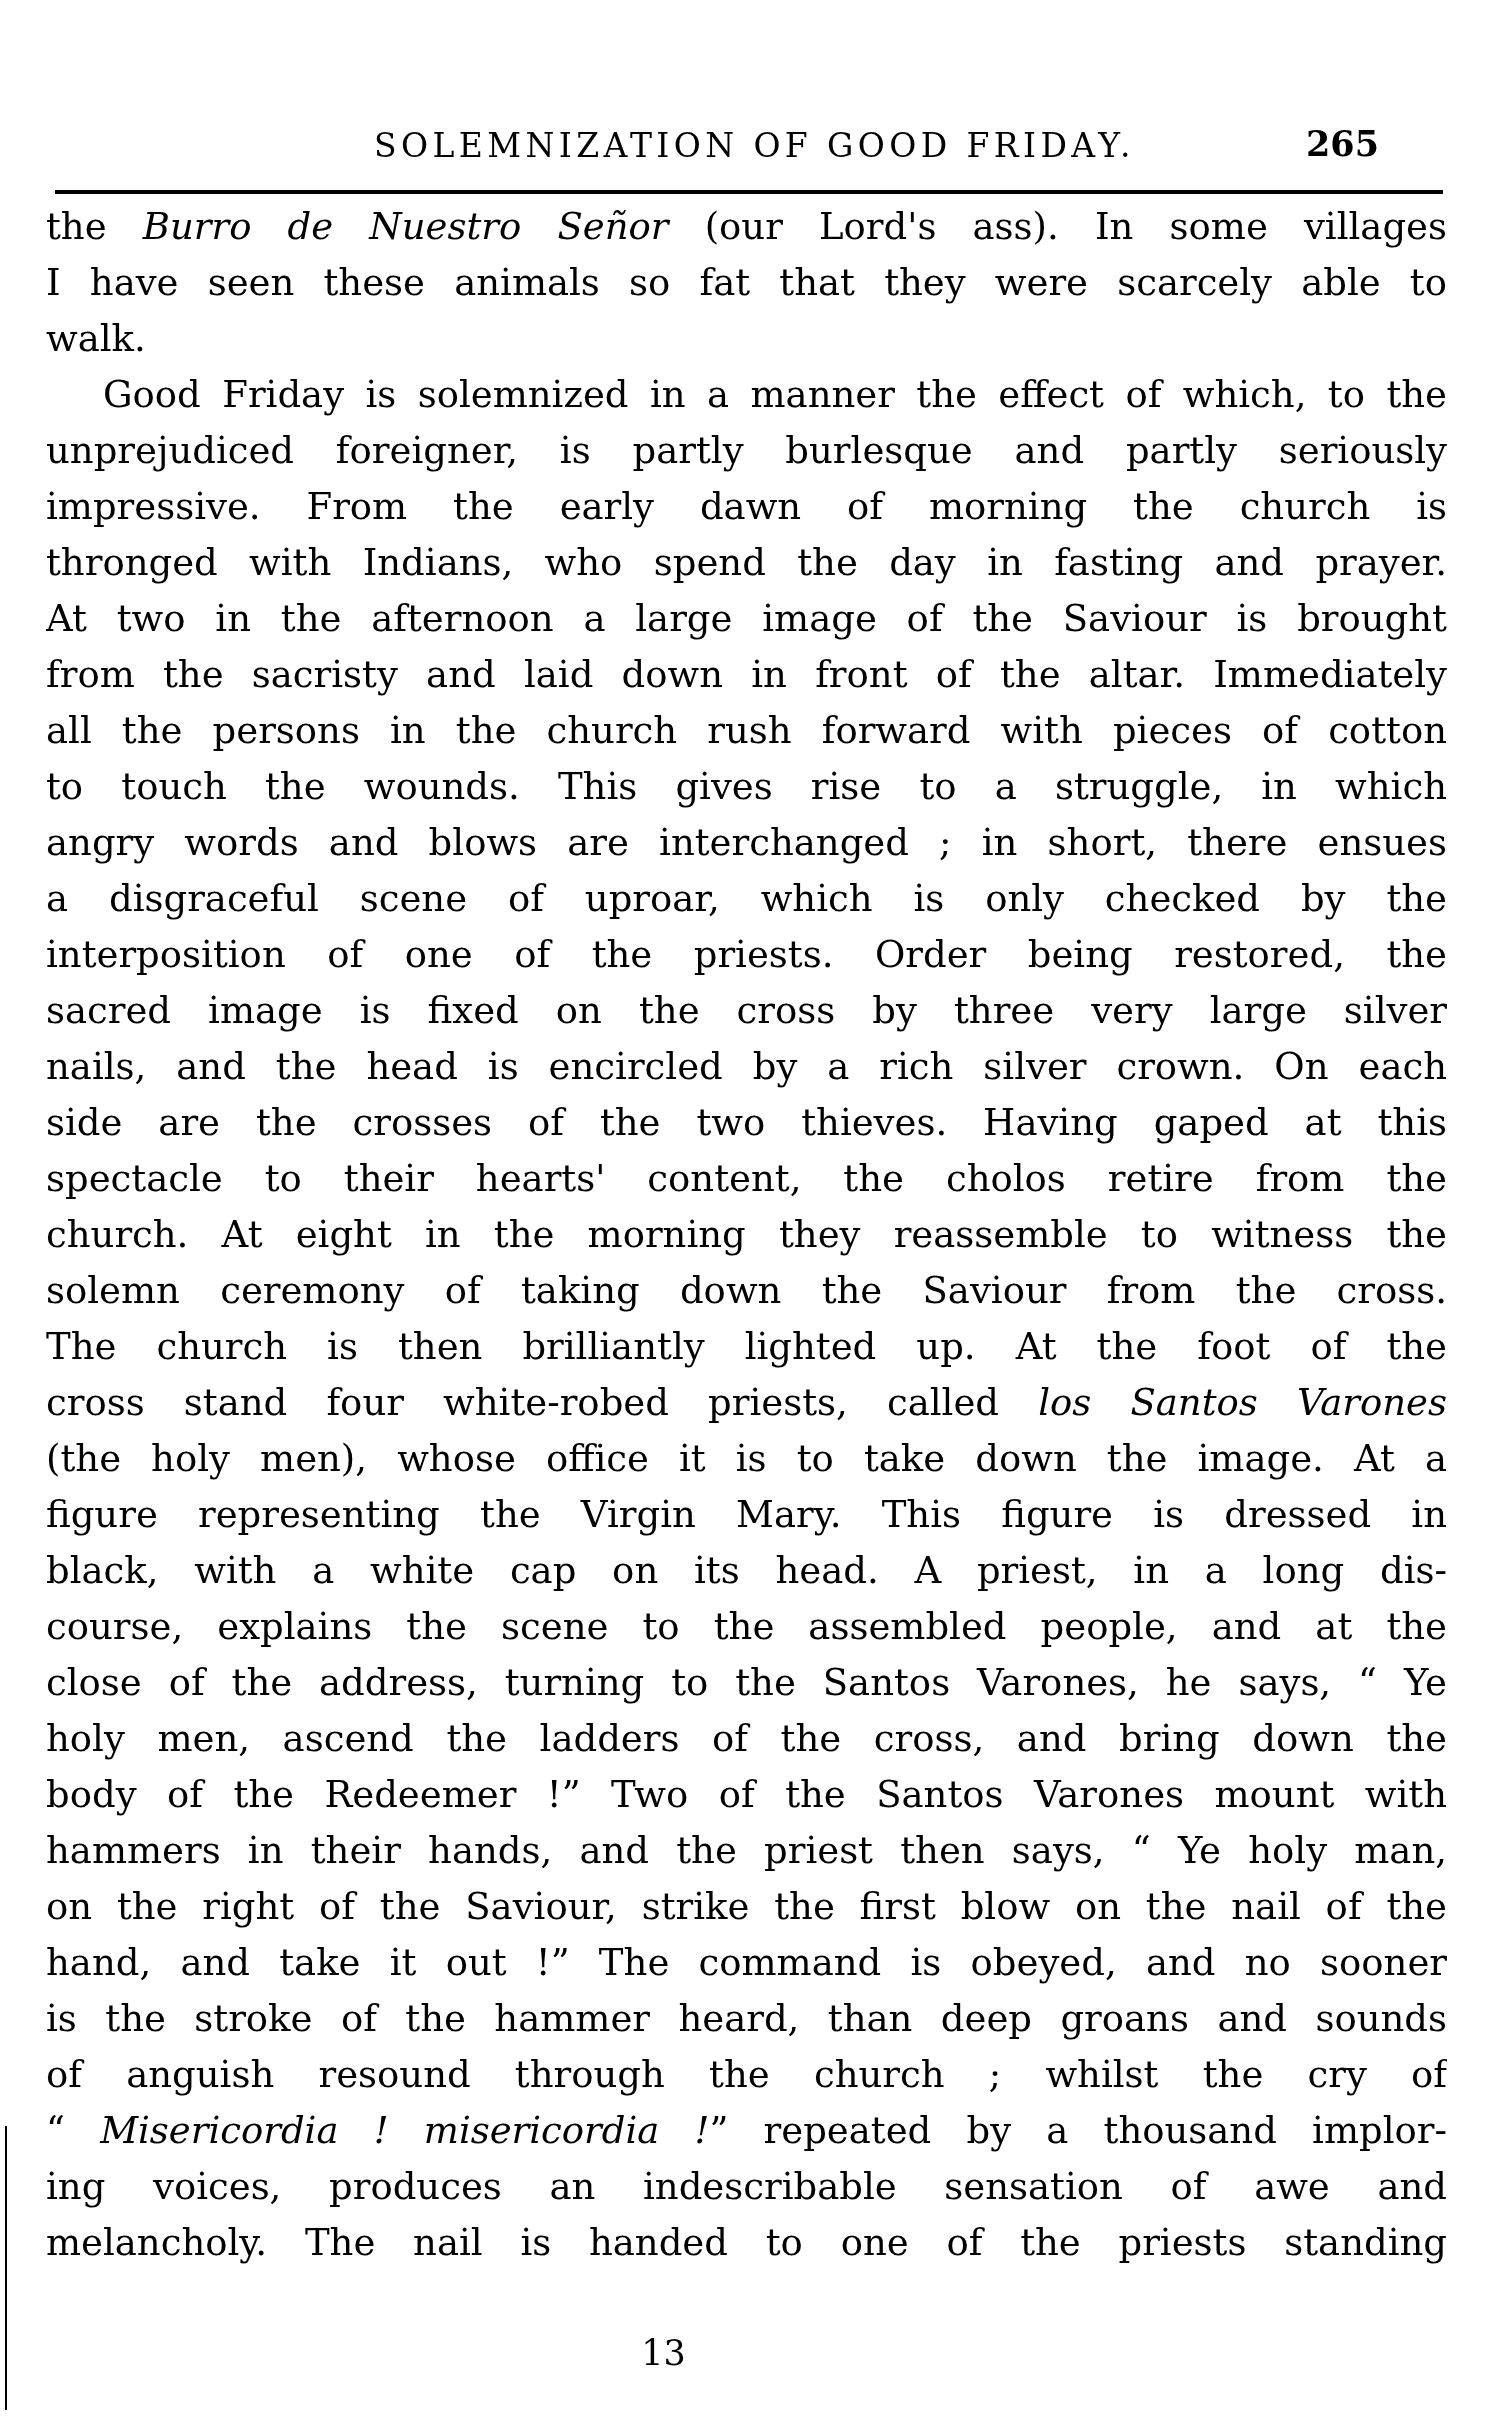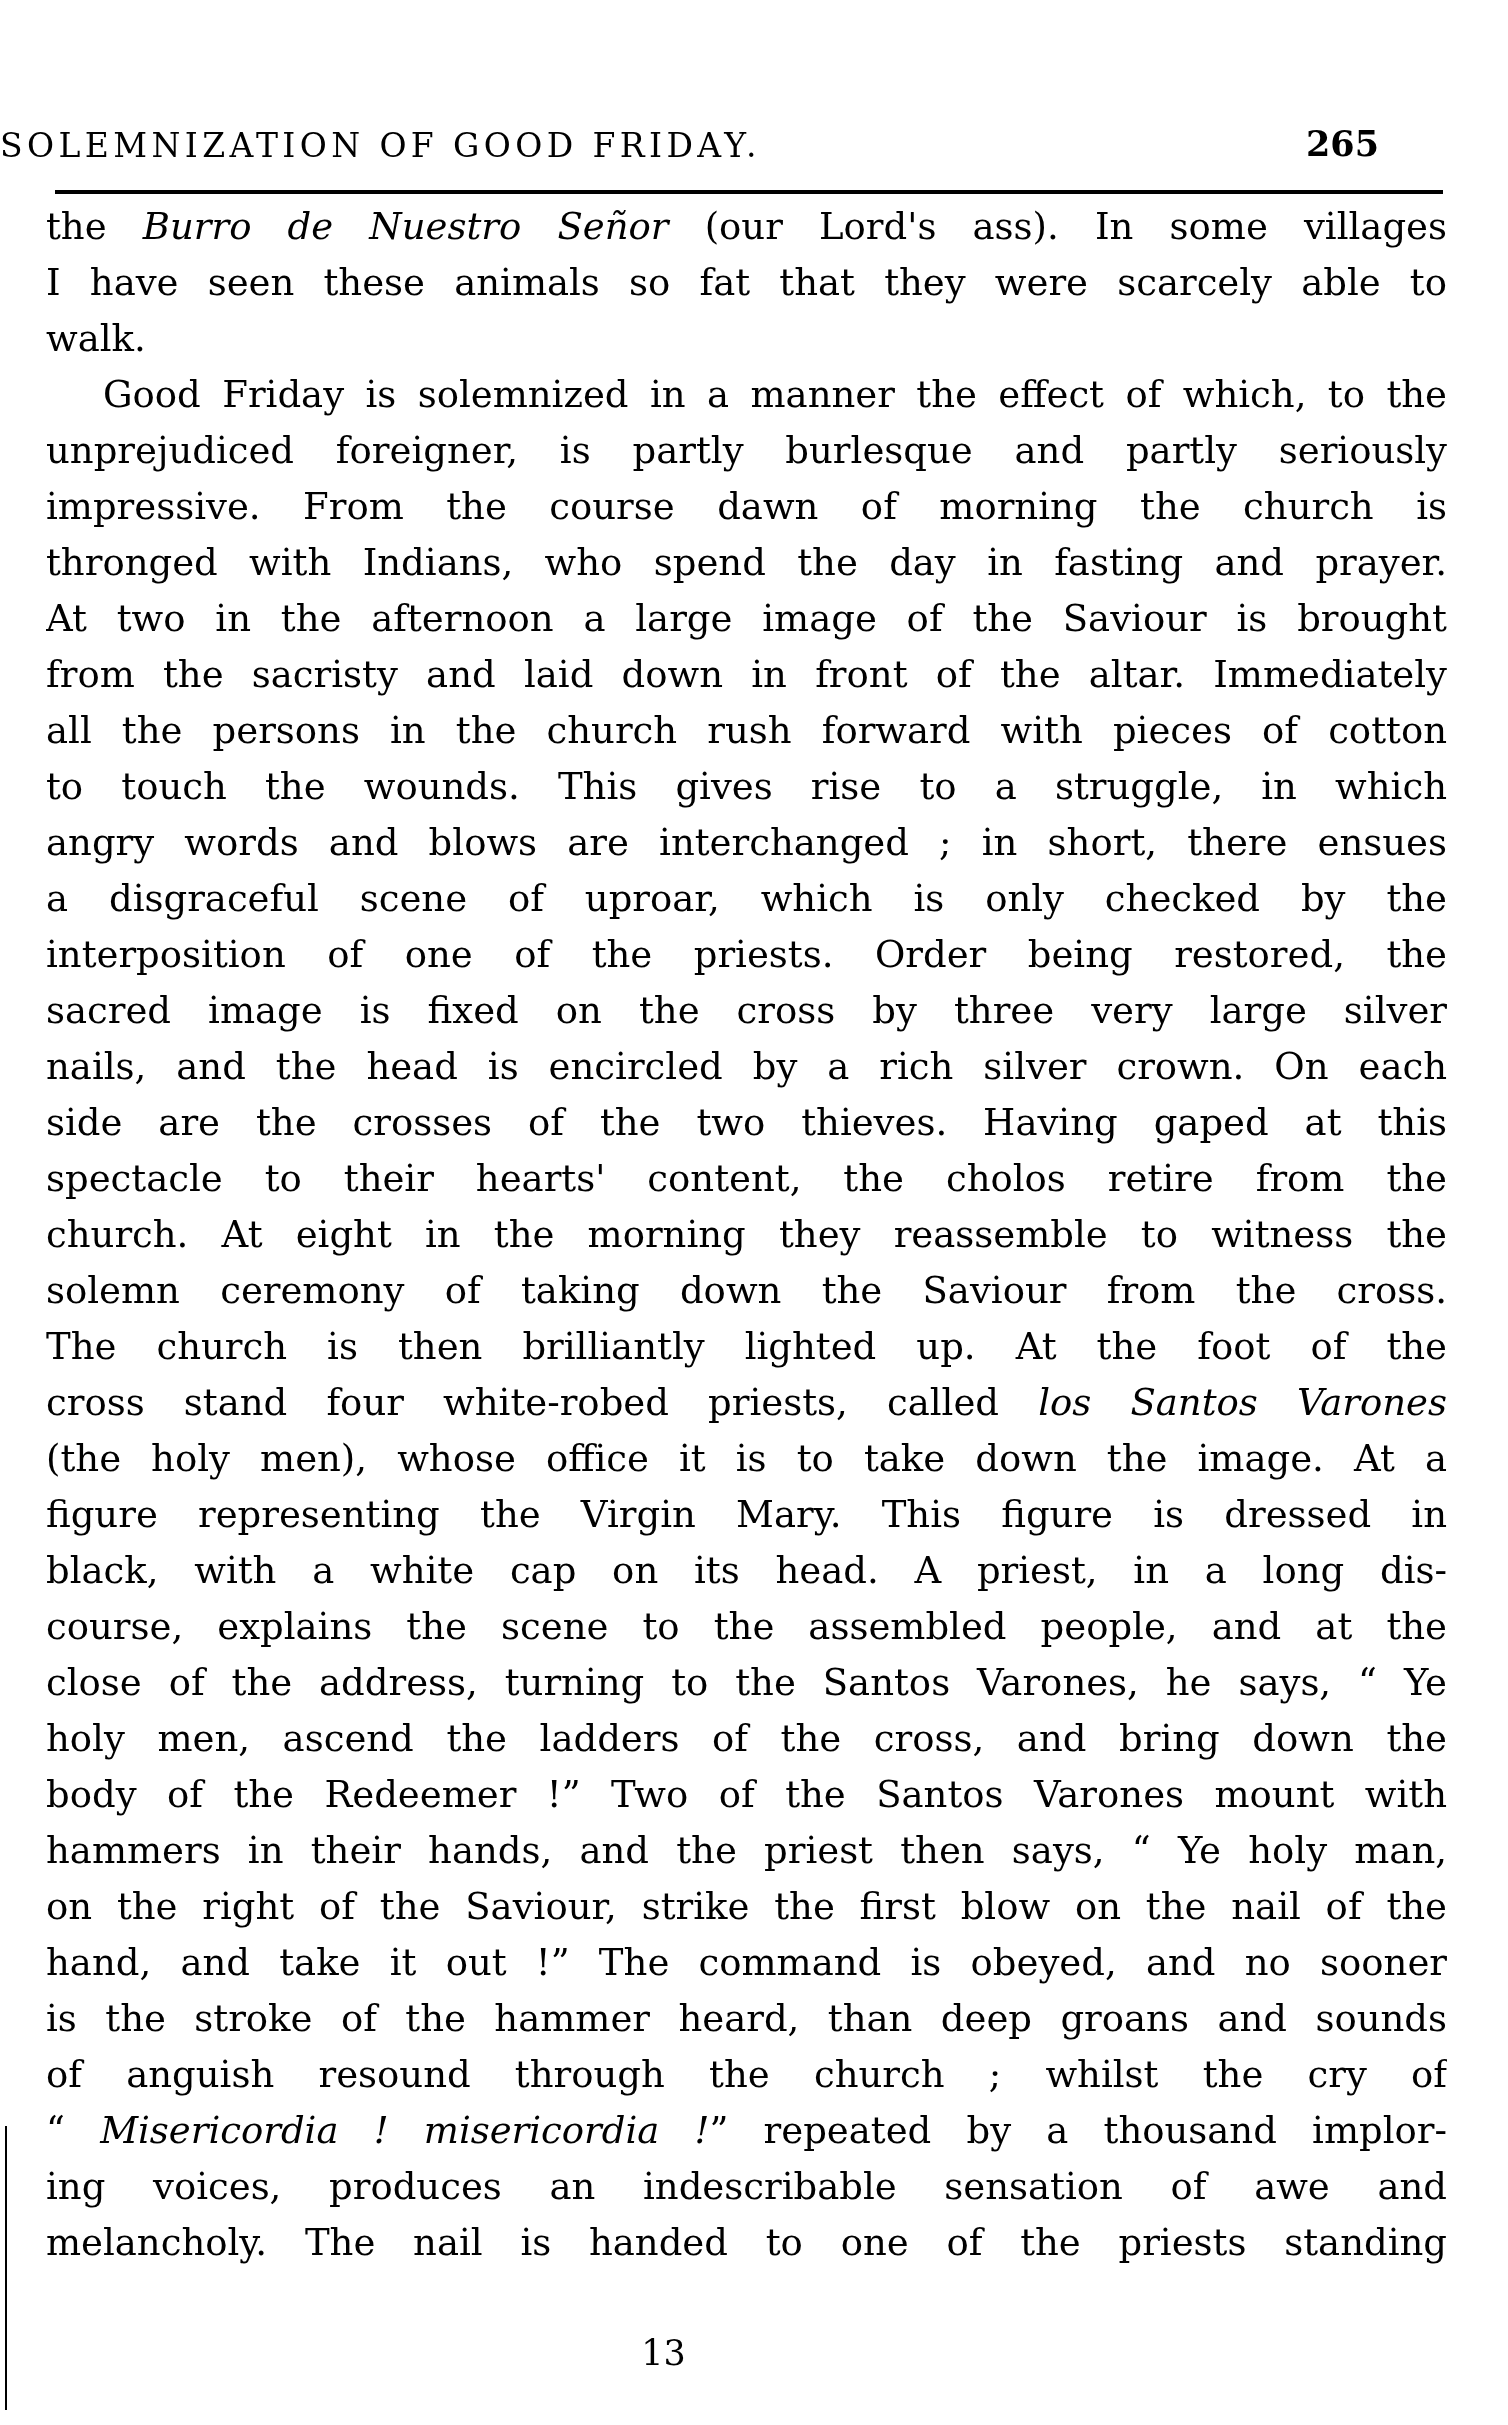--- a/index.html
+++ b/index.html
@@ -14,21 +14,21 @@
     background: #ffffff;
     font-family: "DejaVu Serif", serif;
     color: #000000;
     overflow: hidden;
   }
   .running-title {
     position: absolute;
     top: 127px;
     left: 0;
     width: 100%;
-    text-align: left;
+    text-align: center;
     font-size: 33px;
     letter-spacing: 4.4px;
     line-height: 37px;
     white-space: nowrap;
   }
   .page-number {
     position: absolute;
     top: 125px;
     right: 130px;
     font-size: 35px;
@@ -92,21 +92,21 @@
   <div class="page-number">265</div>
 
   <div class="header-rule"></div>
 
   <div class="body-block">
       <div class="line"><span class="rm">the </span><span class="em">Burro de Nuestro Señor</span><span class="rm"> (our Lord's ass).  In some villages</span></div>
       <div class="line"><span class="rm">I have seen these animals so fat that they were scarcely able to</span></div>
       <div class="line align-left"><span class="rm">walk.</span></div>
       <div class="line indent"><span class="rm">Good Friday is solemnized in a manner the effect of which, to the</span></div>
       <div class="line"><span class="rm">unprejudiced foreigner, is partly burlesque and partly seriously</span></div>
-      <div class="line"><span class="rm">impressive.  From the course dawn of morning the church is</span></div>
+      <div class="line"><span class="rm">impressive.  From the early dawn of morning the church is</span></div>
       <div class="line"><span class="rm">thronged with Indians, who spend the day in fasting and prayer.</span></div>
       <div class="line"><span class="rm">At two in the afternoon a large image of the Saviour is brought</span></div>
       <div class="line"><span class="rm">from the sacristy and laid down in front of the altar.  Immediately</span></div>
       <div class="line"><span class="rm">all the persons in the church rush forward with pieces of cotton</span></div>
       <div class="line"><span class="rm">to touch the wounds.  This gives rise to a struggle, in which</span></div>
       <div class="line"><span class="rm">angry words and blows are interchanged ; in short, there ensues</span></div>
       <div class="line"><span class="rm">a disgraceful scene of uproar, which is only checked by the</span></div>
       <div class="line"><span class="rm">interposition of one of the priests.  Order being restored, the</span></div>
       <div class="line"><span class="rm">sacred image is fixed on the cross by three very large silver</span></div>
       <div class="line"><span class="rm">nails, and the head is encircled by a rich silver crown.  On each</span></div>

